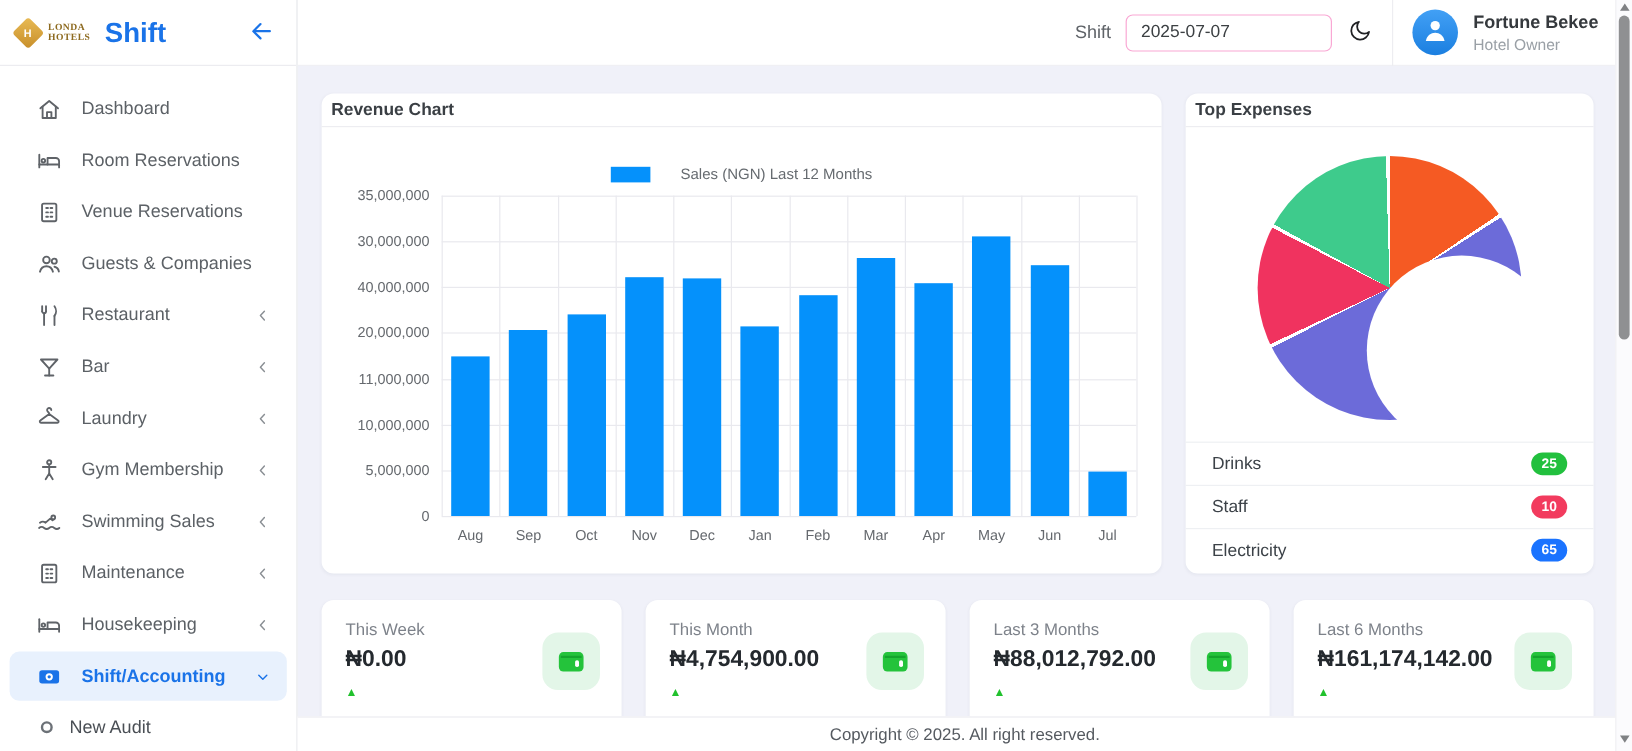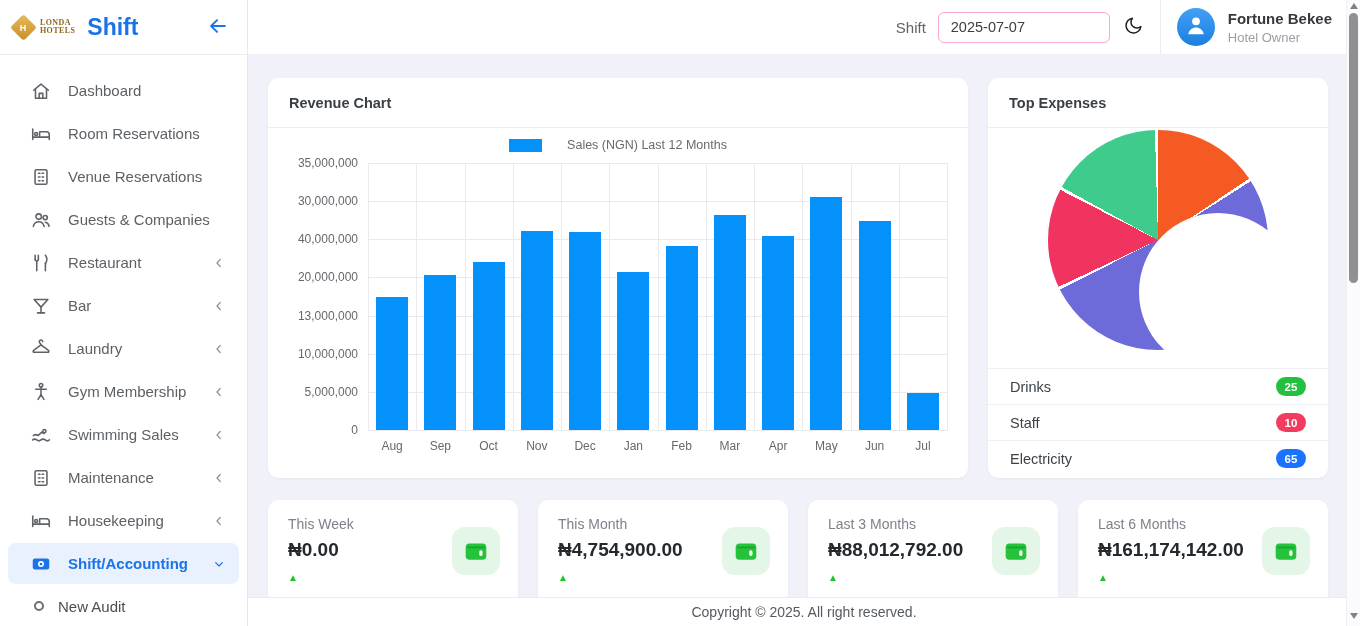--- a/index.html
+++ b/index.html
@@ -49,21 +49,21 @@
             display:flex; align-items:center; justify-content:center; }
   .user-block { margin-left:13px; }
   .user-name { font-size:15px; font-weight:bold; color:#35393d; }
   .user-role { font-size:13px; color:#9aa0a6; margin-top:3px; }
 
   
   .main { position:absolute; left:248px; top:55px; right:0; bottom:29px; background:#f0f1f9;
           overflow:hidden; }
   .card { position:absolute; background:#fff; border-radius:10px;
           box-shadow:0 1px 3px rgba(25,30,60,.05); }
-  .card-title-row { height:50px; display:flex; align-items:center; padding:0 21px;
+  .card-title-row { height:28px; display:flex; align-items:center; padding:0 8px;
                     border-bottom:1px solid #ededf1; font-size:14.5px; font-weight:bold; color:#3a3f44; }
   #revenue-card { left:20px; top:23px; width:700px; height:400px; }
   #expenses-card { left:740px; top:23px; width:340px; height:400px; }
 
   
   .legend-row { position:absolute; top:60px; left:0; right:0; display:flex; justify-content:center;
                 align-items:center; gap:25px; }
   .legend-swatch { width:33px; height:13px; }
   .legend-text { font-size:12.5px; color:#666b70; }
   .plot { position:absolute; left:100px; top:85px; width:579px; height:267px; }
@@ -351,21 +351,21 @@
     <div class="card-title-row">Revenue Chart</div>
     <div class="legend-row">
       <span class="legend-swatch" id="legend-swatch" style="background: rgb(5, 145, 251);"></span>
       <span class="legend-text">Sales (NGN) Last 12 Months</span>
     </div>
     <div id="yticks">
         <div class="ytick" style="top: 78px;">35,000,000</div>
         <div class="ytick" style="top: 116.143px;">30,000,000</div>
         <div class="ytick" style="top: 154.286px;">40,000,000</div>
         <div class="ytick" style="top: 192.429px;">20,000,000</div>
-        <div class="ytick" style="top: 230.571px;">13,000,000</div>
+        <div class="ytick" style="top: 230.571px;">11,000,000</div>
         <div class="ytick" style="top: 268.714px;">10,000,000</div>
         <div class="ytick" style="top: 306.857px;">5,000,000</div>
         <div class="ytick" style="top: 345px;">0</div>
       </div>
     <div class="plot" id="plot">
         <div class="grid-h" style="top: 0px;"></div>
         <div class="grid-h" style="top: 38.1429px;"></div>
         <div class="grid-h" style="top: 76.2857px;"></div>
         <div class="grid-h" style="top: 114.429px;"></div>
         <div class="grid-h" style="top: 152.571px;"></div>

